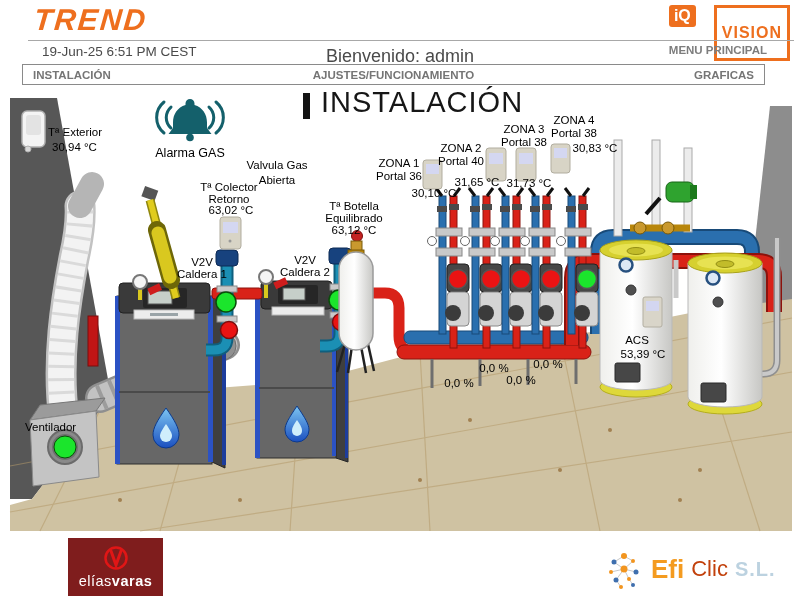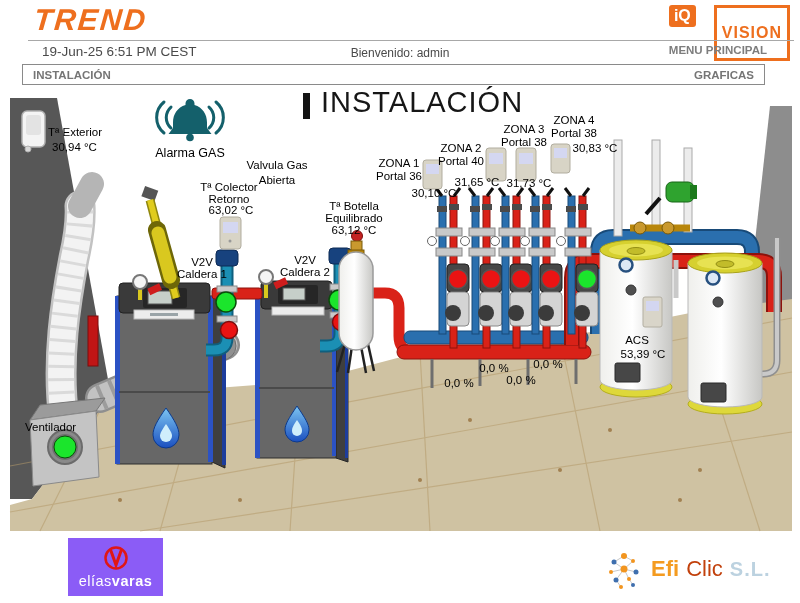--- a/index.html
+++ b/index.html
@@ -14,60 +14,61 @@
   
   .brand{left:34px;top:3px;font-size:30px;font-weight:800;font-style:italic;
          color:var(--accent);letter-spacing:2px;transform:skewX(-5deg)}
   .iqv{right:10px;top:5px;display:flex;align-items:flex-start;gap:18px}
   .iqv .iq{background:var(--accent);color:#fff;font-weight:800;font-size:16px;
            padding:2px 5px;border-radius:3px;line-height:18px}
   .iqv .vision{border:3px solid var(--accent);color:var(--accent);font-weight:800;
            font-size:16px;padding:16px 5px;letter-spacing:1px;line-height:18px}
   .topline{left:28px;right:6px;top:40px;height:1px;background:#a8a8a8}
   .dt{left:42px;top:44px;font-size:13.5px;color:#4a4a4a}
-  .welcome{left:0;width:800px;top:46px;text-align:center;font-size:12px;color:#4a4a4a}
+  .welcome{left:0;width:800px;top:46px;text-align:center;font-size:18px;color:#4a4a4a}
   .menu{right:33px;top:44px;font-size:11.5px;font-weight:bold;color:#7d7d7d;cursor:pointer}
   .tabbar{left:22px;top:64px;width:743px;height:21px;border:1px solid #8a8a8a;
           display:flex;align-items:center;justify-content:space-between;padding:0 10px;position:absolute}
   .tab{font-size:11.5px;font-weight:bold;color:#757575;cursor:pointer;white-space:nowrap}
   .tab.mid{position:absolute;left:50%;transform:translateX(-50%)}
   .title{left:44px;top:86px;width:756px;text-align:center;font-size:29px;color:#161616;
          letter-spacing:1px;z-index:5}
   
   svg.scene{left:0;top:84px;position:absolute}
   text.lbl{font-family:"Liberation Sans",sans-serif;font-size:11.5px;fill:#000}
   text.big{font-size:12.5px}
   .bellF{fill:var(--bell)} .bellS{stroke:var(--bell);fill:none;stroke-width:3;stroke-linecap:round}
   .fHot{fill:var(--pipe_hot)} .fCold{fill:var(--pipe_cold)}
   .sHot{stroke:var(--pipe_hot)} .sCold{stroke:var(--pipe_cold)}
   
-  .evlogo{left:68px;top:538px;width:95px;height:58px;background:#8b5cf6;display:flex;
+  .evlogo{left:68px;top:538px;width:95px;height:58px;background:#7f1d1d;display:flex;
           flex-direction:column;align-items:center;justify-content:center;gap:1px}
   .evtext{color:#fff;font-size:14.5px;letter-spacing:.5px}
   .evtext b{font-weight:800}
   .eficlic{left:604px;top:548px;display:flex;align-items:center;gap:7px}
-  .efi1{color:#F49B20;font-weight:800;font-size:22px}
+  .efi1{color:#F49B20;font-weight:800;font-size:26px}
   .efi2{color:#c2410c;font-weight:400;font-size:22px}
   .efi3{color:#BCD2E0;font-weight:800;font-size:20px;letter-spacing:1px}
 </style>
 </head>
 <body>
 
 <div class="abs brand">TREND</div>
 <div class="abs iqv">
   <span class="iq">iQ</span>
   <span class="vision">VISION</span>
 </div>
 <div class="abs topline"></div>
 <div class="abs dt">19-Jun-25 6:51 PM CEST</div>
 <div class="abs welcome">Bienvenido: admin</div>
 <div class="abs menu">MENU PRINCIPAL</div>
 
 <div class="tabbar">
   <span class="tab">INSTALACIÓN</span>
+  <span class="tab mid">AJUSTES/FUNCIONAMIENTO</span>
   <span class="tab">GRAFICAS</span>
 </div>
 
 <div class="abs title">INSTALACIÓN</div>
 
 <svg class="scene" width="800" height="449" viewBox="0 84 800 449">
   <defs>
     <linearGradient id="gTank" x1="0" y1="0" x2="1" y2="0">
       <stop offset="0" stop-color="#efefec"></stop>
         <stop offset="0.45" stop-color="#ffffff"></stop>

